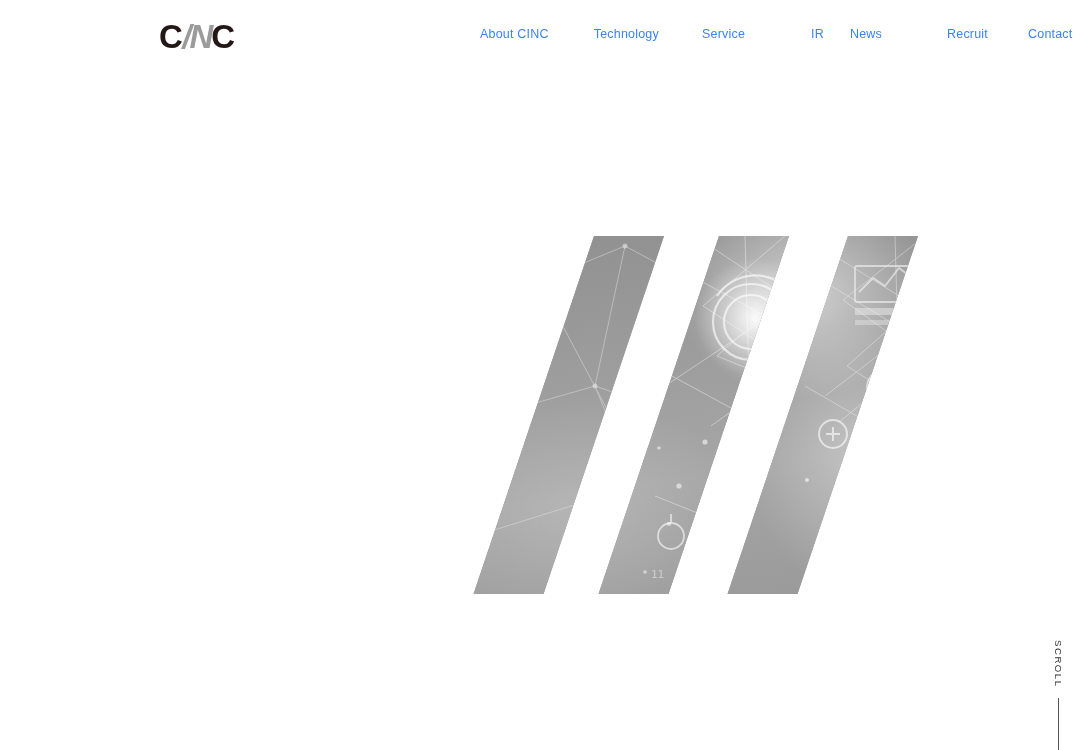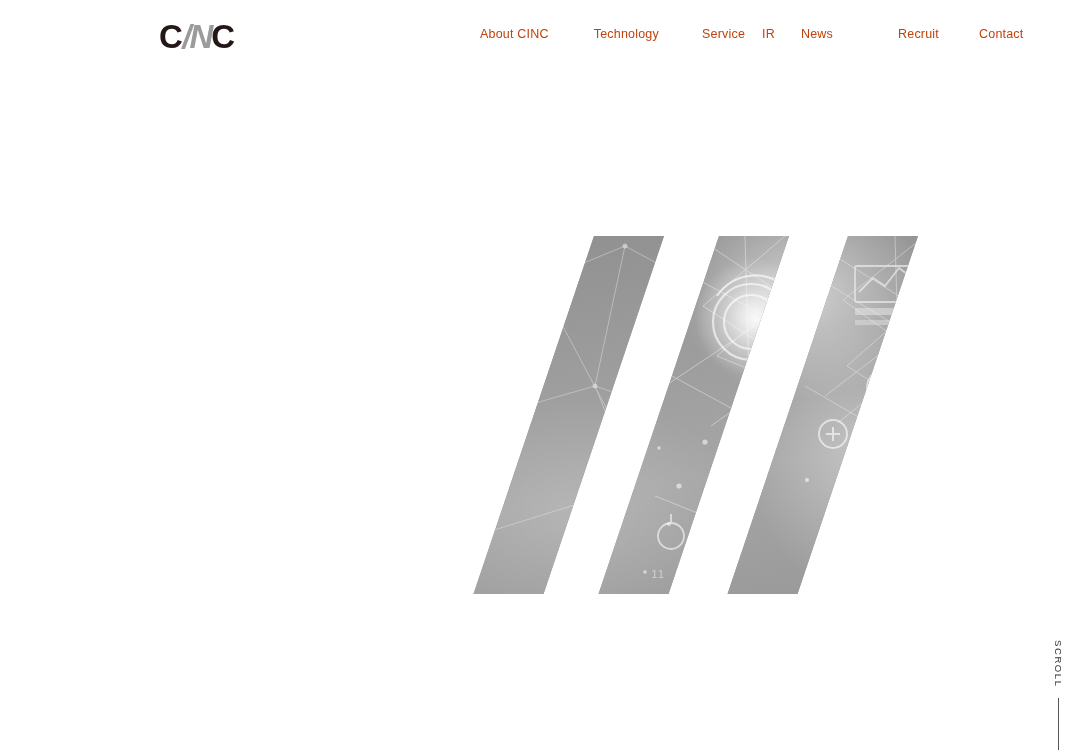--- a/index.html
+++ b/index.html
@@ -25,27 +25,27 @@
   }
   .logo .lc   { color:#231815; font-family:"Liberation Sans",sans-serif; }
   .logo .lgry { color:#9b9b9b; font-family:"Liberation Sans",sans-serif;
                 font-style:italic; letter-spacing:-2px; }
 
   .nav {
     position:absolute; left:480px; top:26px;
     display:flex; align-items:center;
   }
   .nav-item {
-    font-size:12.5px; color:#c2410c; letter-spacing:0.2px;
+    font-size:12.5px; color:#3b82f6; letter-spacing:0.2px;
     line-height:17px; white-space:nowrap; cursor:pointer;
     text-decoration:none;
   }
   .nav-item:nth-child(1){ margin-right:45px; }
   .nav-item:nth-child(2){ margin-right:43px; }
-  .nav-item:nth-child(3){ margin-right:17px; }
+  .nav-item:nth-child(3){ margin-right:66px; }
   .nav-item:nth-child(4){ margin-right:26px; }
   .nav-item:nth-child(5){ margin-right:65px; }
   .nav-item:nth-child(6){ margin-right:40px; }
 
   
   .hero-visual {
     position:absolute; left:455px; top:236px;
     width:480px; height:358px; z-index:1;
     pointer-events:none;
   }

